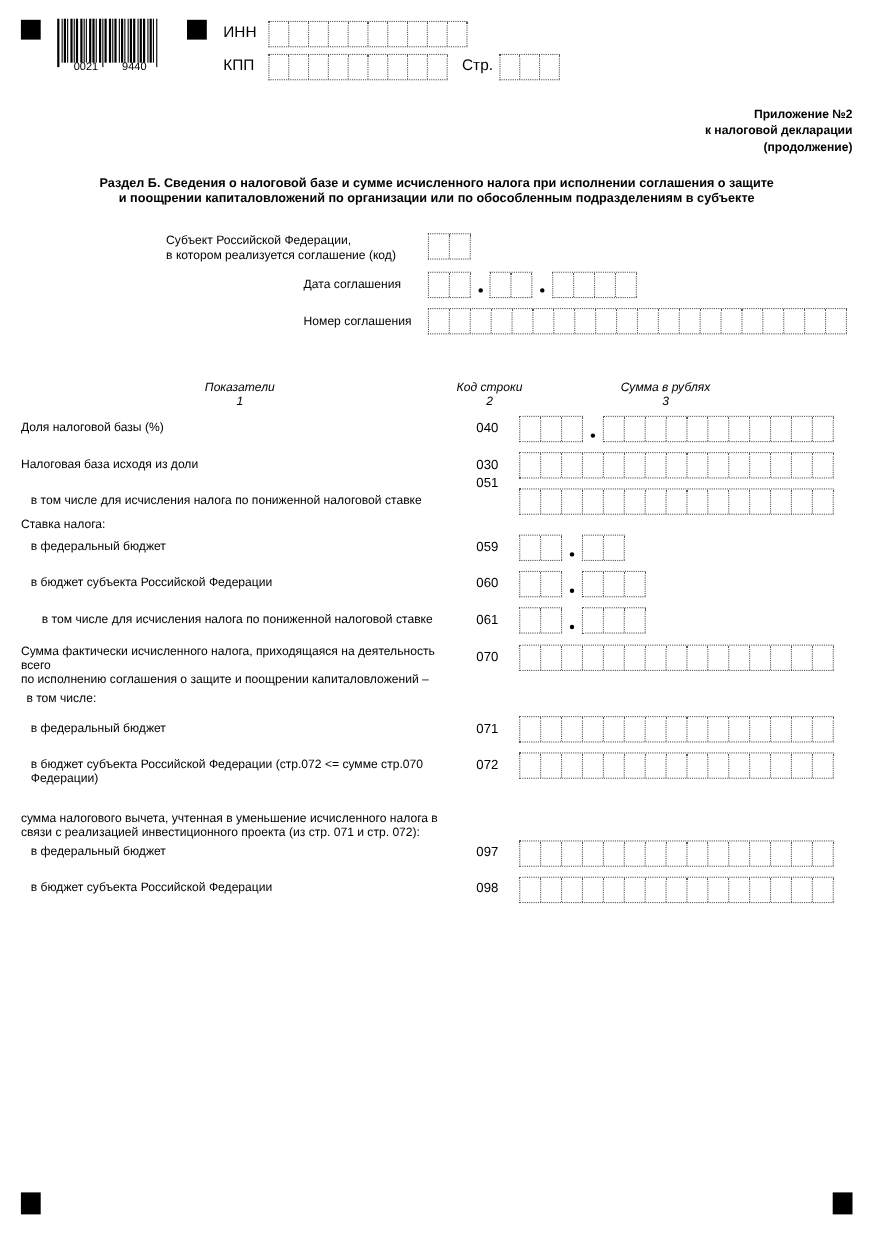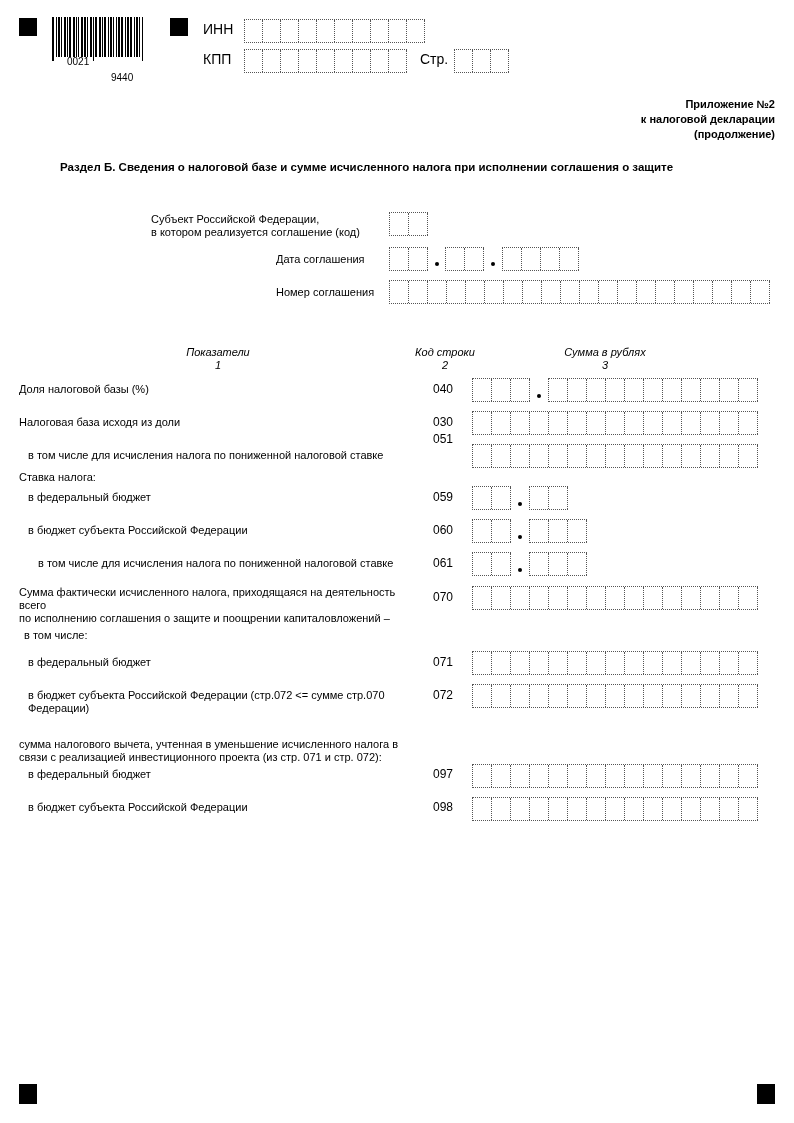--- a/index.html
+++ b/index.html
@@ -10,21 +10,21 @@
   .barcode span { display: block; background: #000; height: 40px; margin-right: 1px; }
   .barcode span.long { height: 44px; }
   .barcode-num { position: absolute; font-size: 10px; }
   .hdr-label { position: absolute; font-size: 14px; }
   
   .cells { position: absolute; display: flex; height: 24px;
     border-top: 1px dotted #555; border-bottom: 1px dotted #555; border-left: 1px dotted #555; }
   .cells .c { height: 100%; border-right: 1px dotted #555; }
   .dot { position: absolute; width: 4px; height: 4px; border-radius: 50%; background: #000; }
   .right-block { position: absolute; right: 19px; top: 97px; text-align: right; font-weight: bold; font-size: 11px; line-height: 15px; }
-  .title { position: absolute; left: 60px; width: 674px; top: 160px; font-weight: bold; font-size: 11.5px; line-height: 14px; }
+  .title { position: absolute; left: 60px; width: 674px; top: 160px; text-align: center; font-weight: bold; font-size: 11.5px; line-height: 14px; }
   .lbl { position: absolute; font-size: 11px; line-height: 13px; }
   .colhdr { position: absolute; font-style: italic; font-size: 11px; text-align: center; line-height: 13px; }
   .code { position: absolute; left: 433px; font-size: 12px; }
 </style>
 </head>
 <body>
 
 <div class="marker" style="left:19px;top:18px;width:18px;height:18px;"></div>
 <div class="marker" style="left:170px;top:18px;width:18px;height:18px;"></div>
 <div class="marker" style="left:19px;top:1084px;width:18px;height:20px;"></div>
@@ -58,21 +58,21 @@
     <span style="width: 2px; margin-right: 2px;"></span>
     <span style="width: 1px; margin-right: 1px;"></span>
     <span style="width: 3px; margin-right: 1px;"></span>
     <span style="width: 2px; margin-right: 2px;"></span>
     <span style="width: 1px; margin-right: 1px;"></span>
     <span style="width: 2px; margin-right: 1px;"></span>
     <span style="width: 1px; margin-right: 2px;"></span>
     <span class="long" style="width: 1px; margin-right: 1px;"></span>
   </div>
 <div class="barcode-num" style="left:67px;top:56px;">0021</div>
-<div class="barcode-num" style="left:111px;top:56px;margin-top:16px;">9440</div>
+<div class="barcode-num" style="left:111px;top:56px;">9440</div>
 
 <div class="hdr-label" style="left:203px;top:21px;">ИНН</div>
 <div class="cells" style="left:244px;top:19px;">
     <div class="c" style="width: 18px;"></div>
     <div class="c" style="width: 18px;"></div>
     <div class="c" style="width: 18px;"></div>
     <div class="c" style="width: 18px;"></div>
     <div class="c" style="width: 18px;"></div>
     <div class="c" style="width: 18px;"></div>
     <div class="c" style="width: 18px;"></div>
@@ -100,20 +100,21 @@
   </div>
 
 <div class="right-block">
   <div>Приложение №2</div>
   <div>к налоговой декларации</div>
   <div>(продолжение)</div>
 </div>
 
 <div class="title">
   <div>Раздел Б. Сведения о налоговой базе и сумме исчисленного налога при исполнении соглашения о защите</div>
+  <div>и поощрении капиталовложений по организации или по обособленным подразделениям в субъекте</div>
 </div>
 
 <div class="lbl" style="left:151px;top:213px;">
   <div>Субъект Российской Федерации,</div>
   <div>в котором реализуется соглашение (код)</div>
 </div>
 <div class="cells" style="left:389px;top:212px;">
     <div class="c" style="width: 19px;"></div>
     <div class="c" style="width: 19px;"></div>
   </div>

